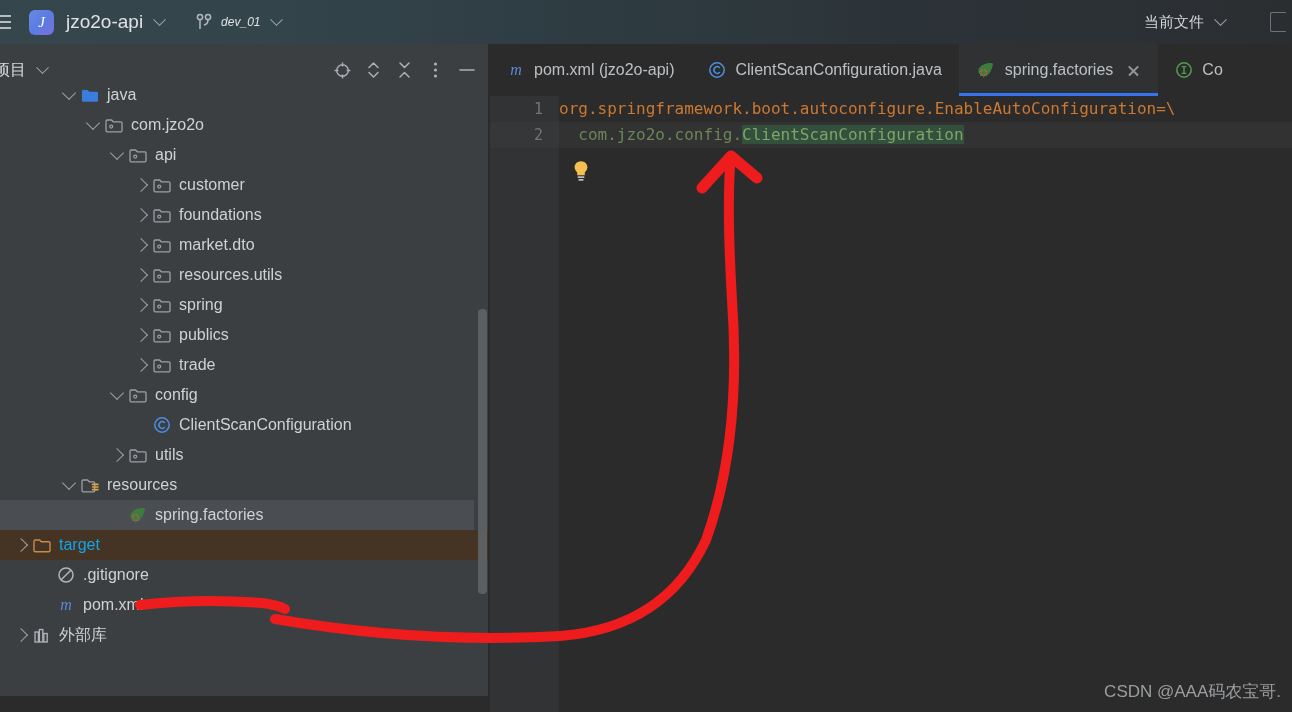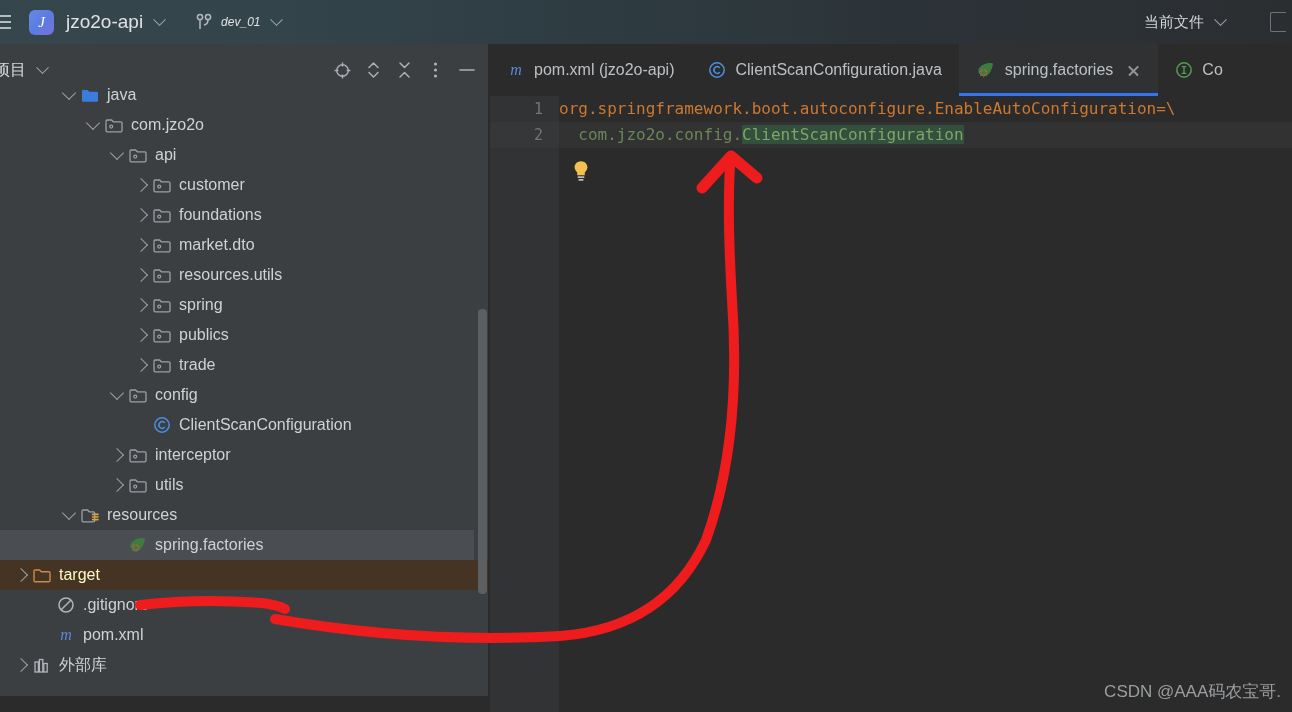--- a/index.html
+++ b/index.html
@@ -64,21 +64,21 @@
   .tree {
     position: absolute; left: 0; top: 80px; width: 490px; height: 616px;
     background: #3c3f41; overflow: hidden;
   }
   .row {
     position: relative; height: 30px; display: flex; align-items: center;
     font-size: 16px; color: #cfd2d5; white-space: nowrap;
   }
   .row.selected { background: #4a4d52; width: 474px; border-radius: 0; }
   .row.target-row { background: #453424; width: 490px; }
-  .row.target-row .label { color: #fef9c3; }
+  .row.target-row .label { color: #0ea5e9; }
   .arrow {
     width: 10px; height: 10px; flex: 0 0 auto;
     border-right: 1.7px solid #9aa0a6; border-bottom: 1.7px solid #9aa0a6;
   }
   .arrow.collapsed { transform: rotate(-45deg); }
   .arrow.expanded  { transform: rotate(45deg); margin-top: -4px; }
   .arrow-slot { width: 22px; display: flex; align-items: center; justify-content: center; flex: 0 0 auto; }
   .ico { width: 20px; height: 18px; flex: 0 0 auto; display: flex; align-items: center; justify-content: center; }
   .label { margin-left: 7px; }
   .tree-scroll {
@@ -379,33 +379,20 @@
           <span style="display: inline-block; flex: 0 0 auto; width: 106px;"></span>
           <span class="arrow-slot">
             <i class="arrow collapsed"></i>
           </span>
           <span class="ico">
             <svg width="18" height="15" viewBox="0 0 18 15">
               <path d="M1 3.2 A1.2 1.2 0 0 1 2.2 2 H6.6 L8.3 3.8 H15.8 A1.2 1.2 0 0 1 17 5 V12.6 A1.2 1.2 0 0 1 15.8 13.8 H2.2 A1.2 1.2 0 0 1 1 12.6 Z" fill="none" stroke="#9ba0a5" stroke-width="1.3"></path>
               <circle cx="6.2" cy="8.6" r="1.5" fill="none" stroke="#9ba0a5" stroke-width="1.2"></circle>
             </svg>
           </span>
-          <span class="label">interceptor</span>
-        </div>
-        <div class="row">
-          <span style="display: inline-block; flex: 0 0 auto; width: 106px;"></span>
-          <span class="arrow-slot">
-            <i class="arrow collapsed"></i>
-          </span>
-          <span class="ico">
-            <svg width="18" height="15" viewBox="0 0 18 15">
-              <path d="M1 3.2 A1.2 1.2 0 0 1 2.2 2 H6.6 L8.3 3.8 H15.8 A1.2 1.2 0 0 1 17 5 V12.6 A1.2 1.2 0 0 1 15.8 13.8 H2.2 A1.2 1.2 0 0 1 1 12.6 Z" fill="none" stroke="#9ba0a5" stroke-width="1.3"></path>
-              <circle cx="6.2" cy="8.6" r="1.5" fill="none" stroke="#9ba0a5" stroke-width="1.2"></circle>
-            </svg>
-          </span>
           <span class="label">utils</span>
         </div>
         <div class="row">
           <span style="display: inline-block; flex: 0 0 auto; width: 58px;"></span>
           <span class="arrow-slot">
             <i class="arrow expanded"></i>
           </span>
           <span class="ico">
             <svg width="18" height="15" viewBox="0 0 18 15">
               <path d="M1 3.2 A1.2 1.2 0 0 1 2.2 2 H6.6 L8.3 3.8 H12.5 A1.2 1.2 0 0 1 13.7 5 V12.6 A1.2 1.2 0 0 1 12.5 13.8 H2.2 A1.2 1.2 0 0 1 1 12.6 Z" fill="none" stroke="#9ba0a5" stroke-width="1.3"></path>

